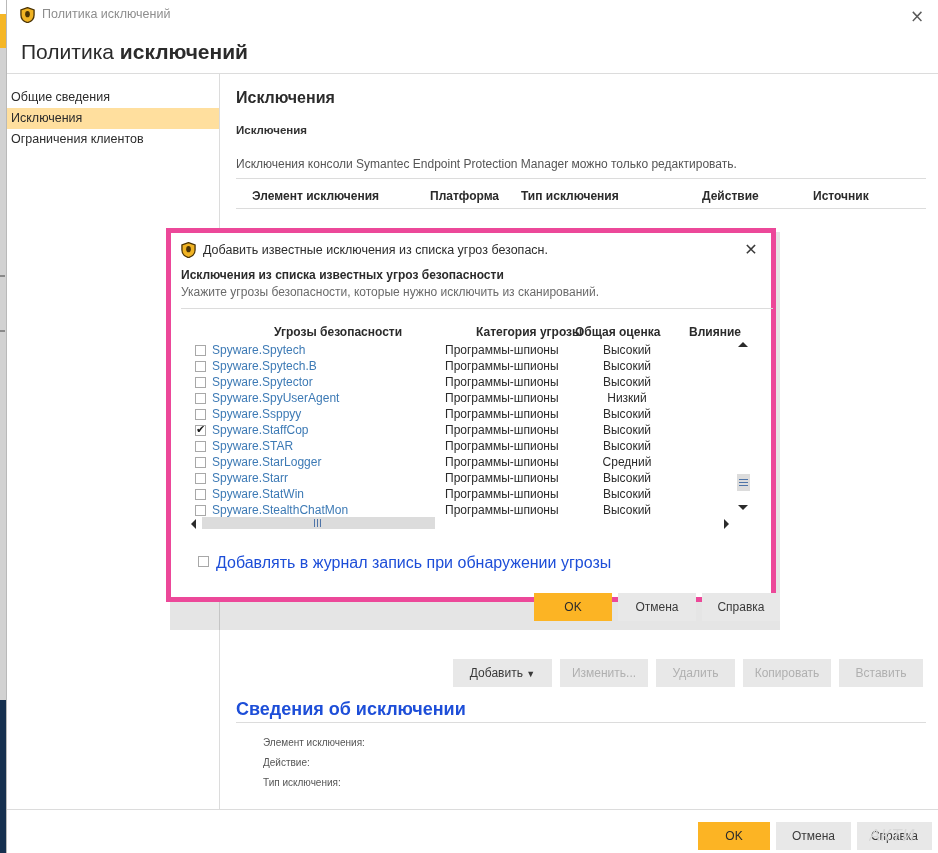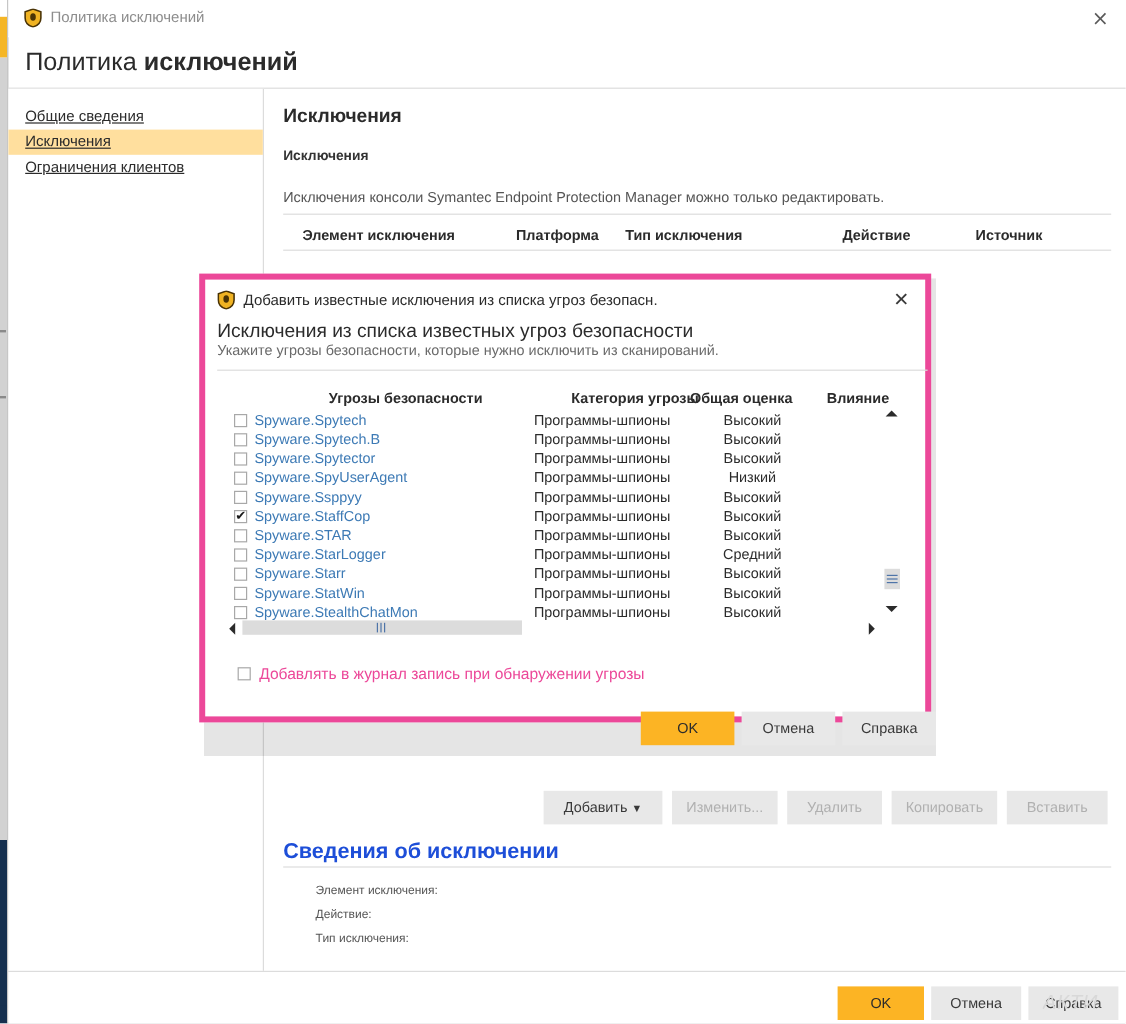--- a/index.html
+++ b/index.html
@@ -132,27 +132,26 @@
     background: #ffffff;
     border-right: 1px solid #dcdcdc;
     box-sizing: border-box;
   }
   .side-item {
     position: absolute;
     left: 0;
     width: 212px;
     height: 21px;
     line-height: 21px;
-    padding-left: 14px;
+    padding-left: 4px;
     box-sizing: border-box;
     font-size: 12.5px;
     color: #2b2b2b;
     cursor: pointer;
     white-space: nowrap;
-    text-decoration: underline;
   }
   .side-item.active { background: #ffdf9e; }
 
   
   .main {
     position: absolute;
     left: 214px; top: 74px;
     width: 718px;
     height: 735px;
   }
@@ -296,22 +295,22 @@
     text-align: center;
     line-height: 22px;
     font-size: 16px;
     color: #3a3a3a;
     cursor: pointer;
     font-family: "DejaVu Sans", sans-serif;
   }
   .dlg-sub-head {
     position: absolute;
     left: 10px; top: 35px;
-    font-size: 16px;
-    font-weight: normal;
+    font-size: 12px;
+    font-weight: bold;
     color: #2b2b2b;
     white-space: nowrap;
   }
   .dlg-sub-line {
     position: absolute;
     left: 10px; top: 52px;
     font-size: 12px;
     color: #6a6a6a;
     white-space: nowrap;
   }
@@ -481,22 +480,22 @@
     cursor: pointer;
   }
   .log-wrap {
     position: absolute;
     left: 183px; top: 549px;
     height: 16px;
   }
   .log-lbl {
     position: absolute;
     left: 28px; top: 0;
-    font-size: 13px;
-    color: #ec4899;
+    font-size: 16px;
+    color: #1d4ed8;
     white-space: nowrap;
     text-align: right;
   }
 </style>
 </head>
 <body>
 
 <div id="root">
 
   <div class="bg-strip-yellow"></div>

